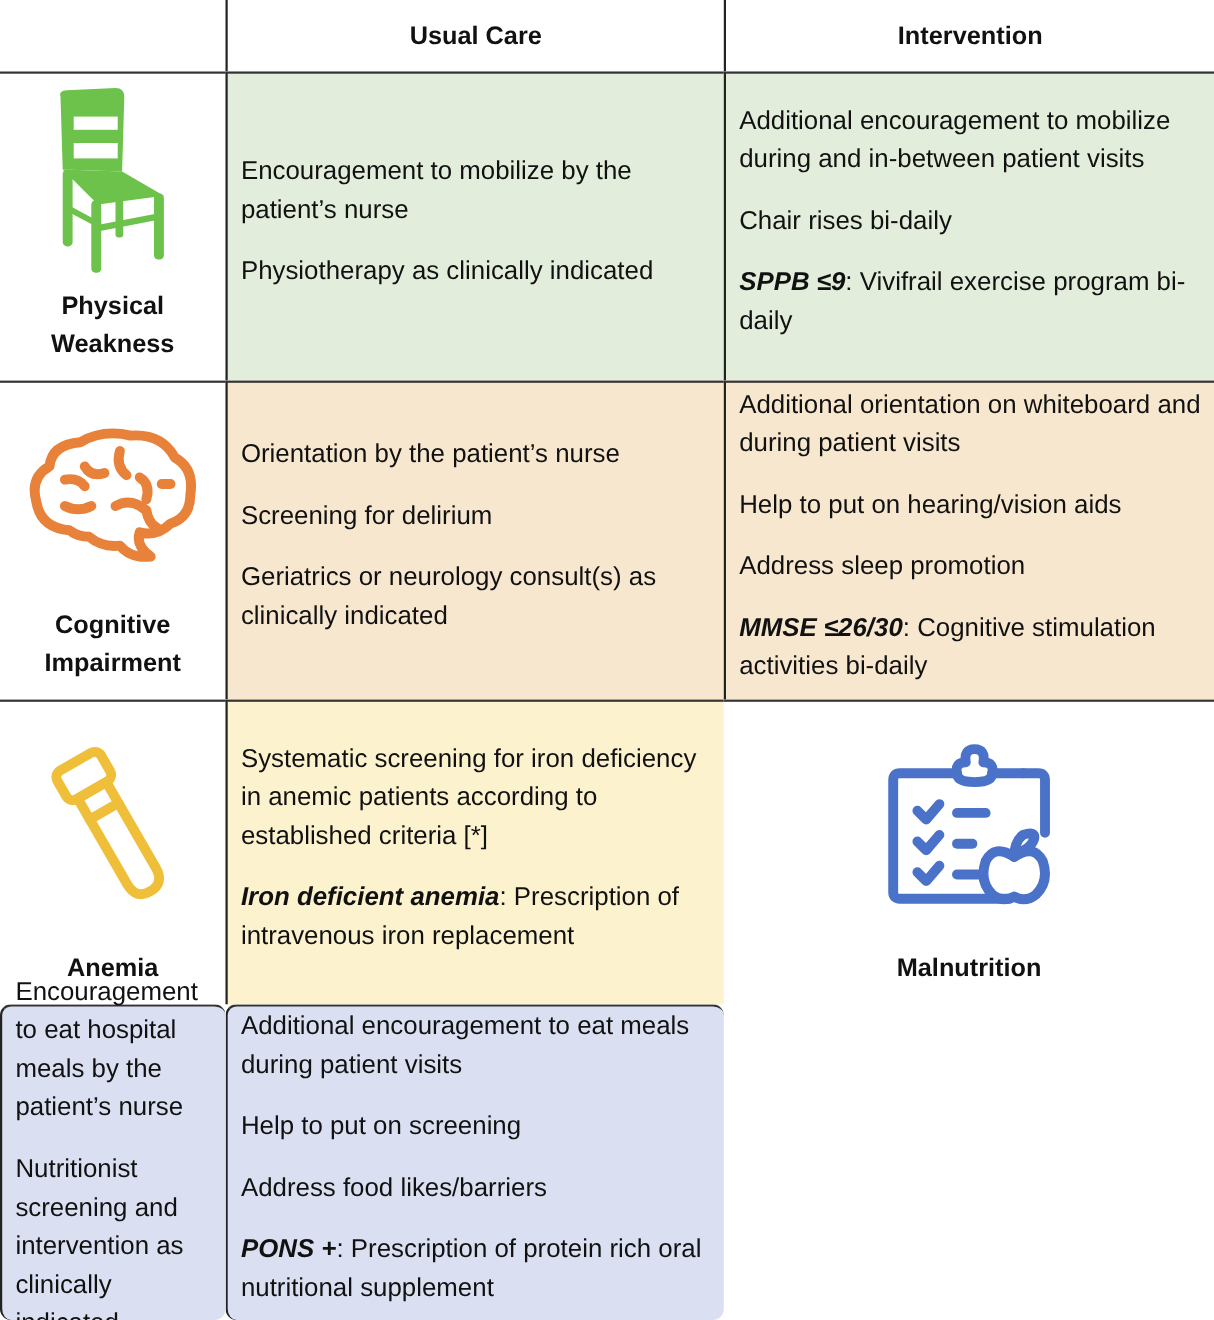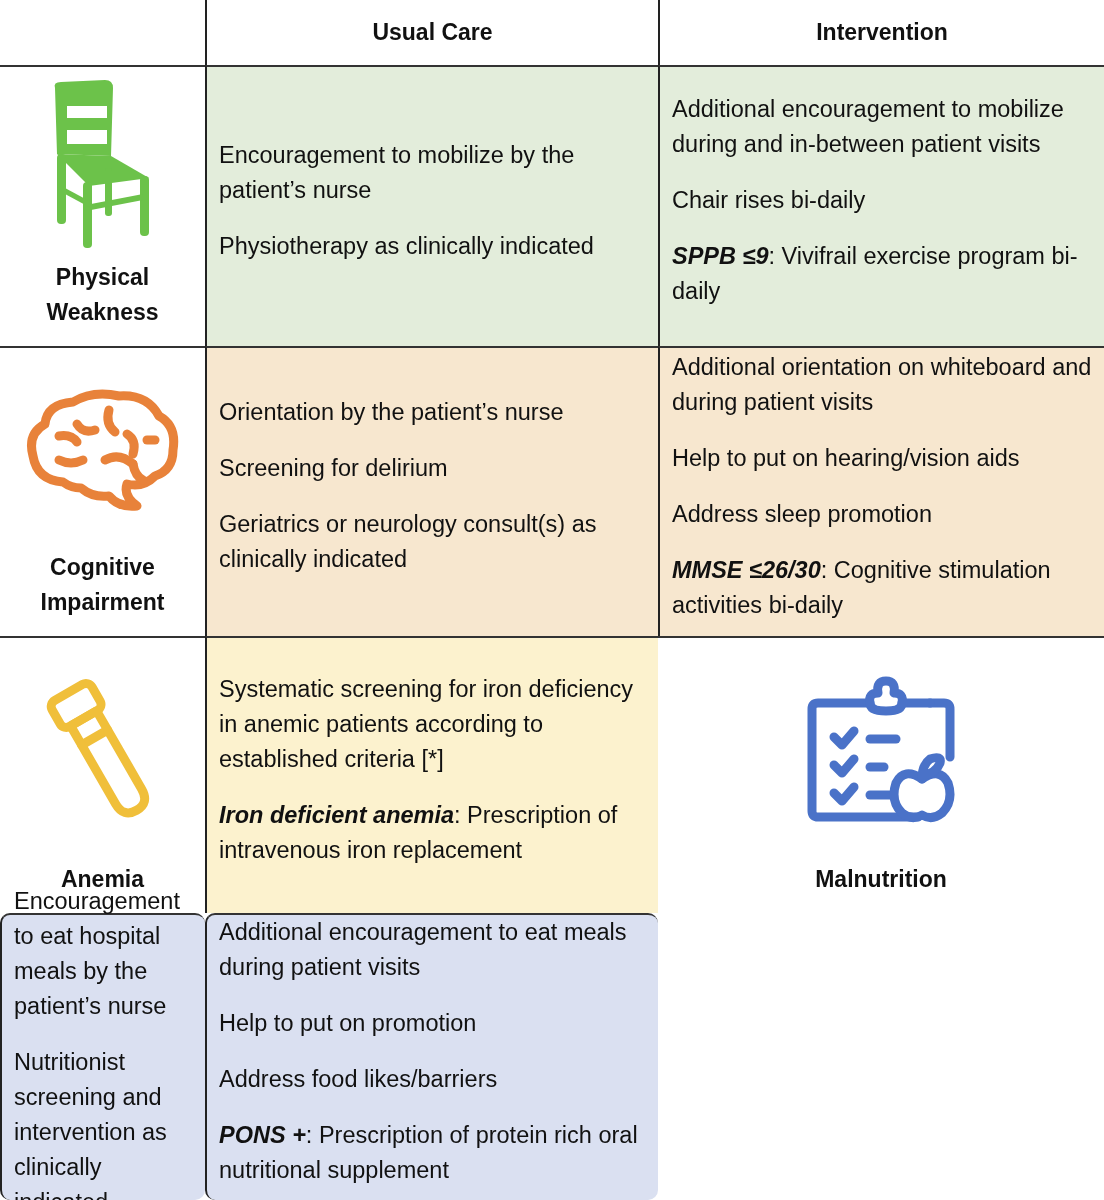--- a/index.html
+++ b/index.html
@@ -151,18 +151,18 @@
       <div>Malnutrition</div>
       <div></div>
     </div>
   </div>
   <div class="cell bt bl content blue">
     <p>Encouragement to eat hospital meals by the patient’s nurse</p>
     <p>Nutritionist screening and intervention as clinically indicated</p>
   </div>
   <div class="cell bt bl content blue">
     <p><span class="em"></span><span>Additional encouragement to eat meals during patient visits</span></p>
-    <p><span class="em"></span><span>Help to put on promotion</span></p>
+    <p><span class="em"></span><span>Help to put on screening</span></p>
     <p><span class="em"></span><span>Address food likes/barriers</span></p>
     <p><span class="em">PONS +</span><span>: Prescription of protein rich oral nutritional supplement</span></p>
   </div>
 
 </div>
 
 </body></html>

